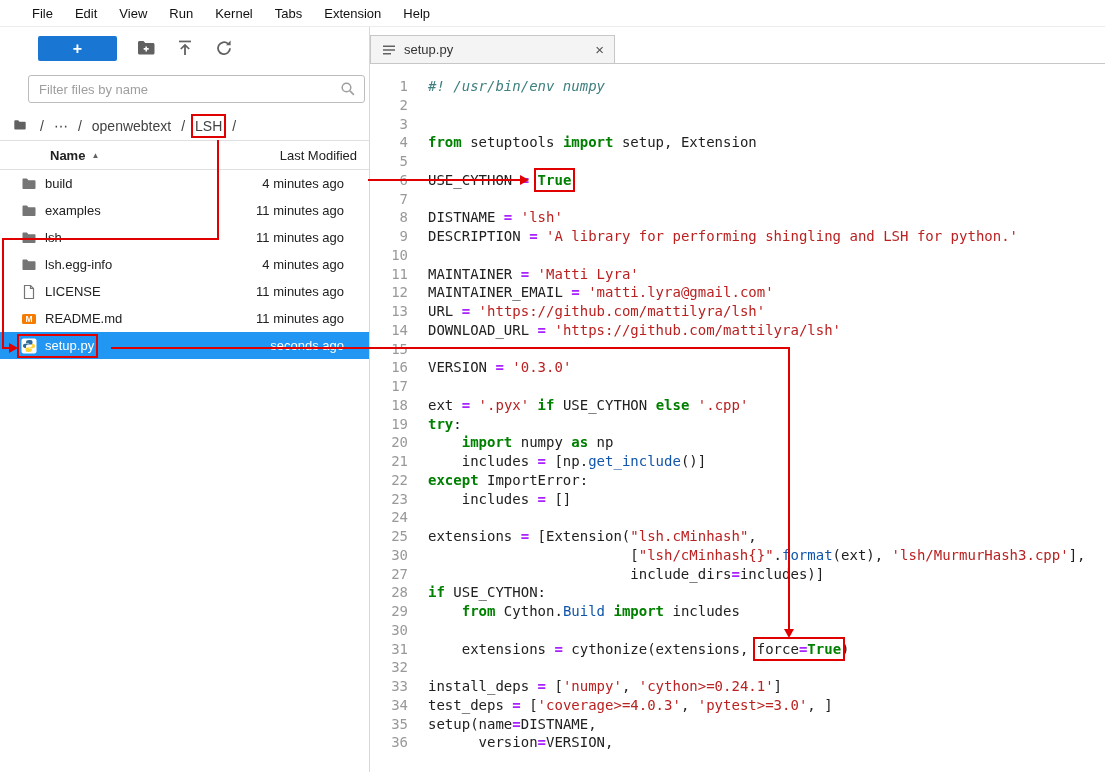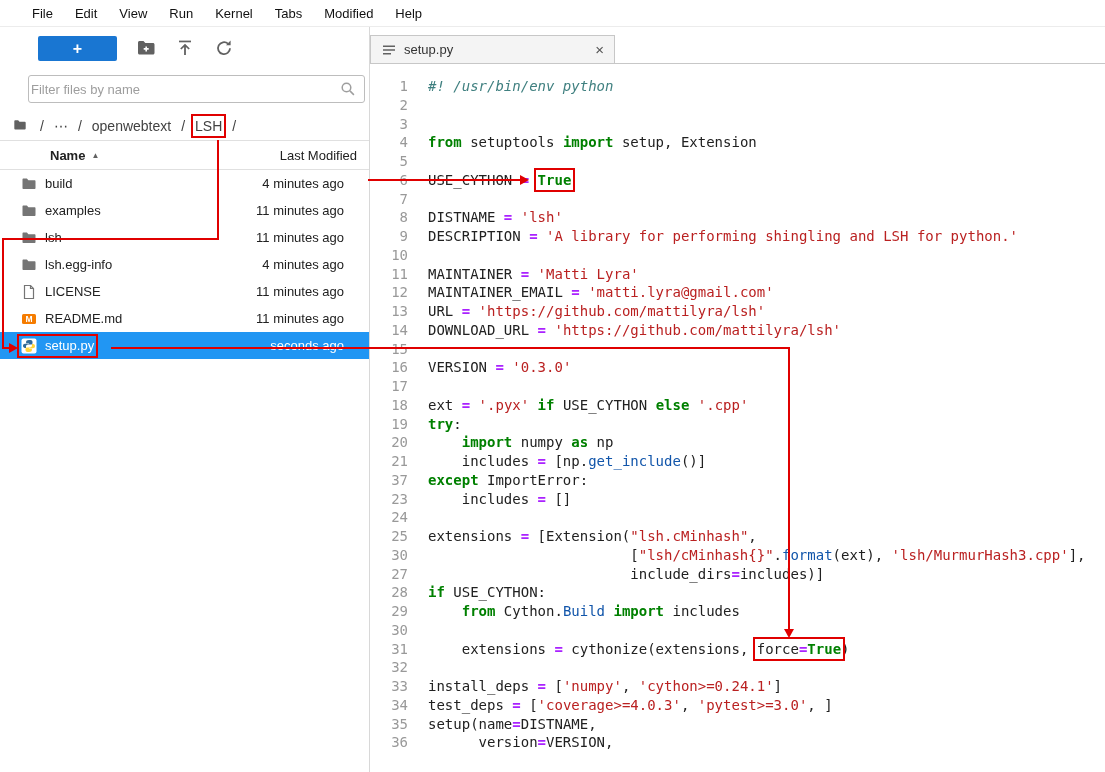--- a/index.html
+++ b/index.html
@@ -17,21 +17,21 @@
 
   
   .fb{ width:370px; flex:none; border-right:1px solid #d8d8d8; background:#fff; }
   .fb-toolbar{ display:flex; align-items:center; height:26px; margin:8px 0 0 38px; }
   .new-btn{ width:79px; height:25px; background:#1976d2; color:#fff; border:none;
             border-radius:2px; font-size:16px; font-weight:bold; line-height:23px; text-align:center; }
   .tool-icon{ margin-left:19px; width:20px; height:20px; display:inline-flex; }
 
   .fb-filter{ margin:14px 4px 0 28px; position:relative; }
   .fb-filter input{ width:100%; height:28px; border:1px solid #bdbdbd; border-radius:3px;
-                    padding:0 32px 0 2px; font-size:13px; color:#333;
+                    padding:0 32px 0 10px; font-size:13px; color:#333;
                     font-family:"Liberation Sans", sans-serif; outline:none;}
   .fb-filter input::placeholder{ color:#9e9e9e; }
   .fb-filter .search-ic{ position:absolute; right:9px; top:6px; width:16px; height:16px; }
 
   .fb-crumbs{ display:flex; align-items:center; gap:10px; height:30px; margin-top:8px;
               padding-left:12px; font-size:14px; color:#424242; border-bottom:1px solid #e0e0e0;}
   .crumb{ cursor:default; }
 
   .fb-header{ display:flex; align-items:center; height:29px; padding:0 12px 0 21px;
               font-size:13px; border-bottom:1px solid #e0e0e0; }
@@ -75,21 +75,21 @@
 
 <div class="app">
 
   <div class="menubar">
       <span class="menu-item">File</span>
       <span class="menu-item">Edit</span>
       <span class="menu-item">View</span>
       <span class="menu-item">Run</span>
       <span class="menu-item">Kernel</span>
       <span class="menu-item">Tabs</span>
-      <span class="menu-item">Modified</span>
+      <span class="menu-item">Extension</span>
       <span class="menu-item">Help</span>
     </div>
 
   <div class="layout">
 
     <div class="fb">
 
       <div class="fb-toolbar">
         <button class="new-btn">+</button>
         <span class="tool-icon">
@@ -239,42 +239,42 @@
                   <path d="M2 4.2h12M2 8h12M2 11.8h8"></path>
                 </g>
               </svg>
           </span>
           <span>setup.py</span>
           <span class="close">×</span>
         </div>
       </div>
       <div class="code-area">
         <div>
-            <div class="cm-line"><span class="gutter">1</span><span class="code-text"><span class="tok-com">#! /usr/bin/env python</span></span></div>
+            <div class="cm-line"><span class="gutter">1</span><span class="code-text"><span class="tok-com">#! /usr/bin/env numpy</span></span></div>
             <div class="cm-line"><span class="gutter">2</span></div>
             <div class="cm-line"><span class="gutter">3</span><span class="code-text"></span></div>
             <div class="cm-line"><span class="gutter">4</span><span class="code-text"><span class="tok-kw">from</span><span class="tok-pl"> setuptools </span><span class="tok-kw">import</span><span class="tok-pl"> setup, Extension</span></span></div>
             <div class="cm-line"><span class="gutter">5</span><span class="code-text"></span></div>
             <div class="cm-line"><span class="gutter">6</span><span class="code-text"><span class="tok-pl">USE_CYTHON </span><span class="tok-op">=</span><span class="tok-pl"> </span><span class="red-box" style="outline-color: rgb(224, 0, 0);"><span class="tok-kw">True</span></span></span></div>
             <div class="cm-line"><span class="gutter">7</span><span class="code-text"></span></div>
             <div class="cm-line"><span class="gutter">8</span><span class="code-text"><span class="tok-pl">DISTNAME </span><span class="tok-op">=</span><span class="tok-pl"> </span><span class="tok-str">'lsh'</span></span></div>
             <div class="cm-line"><span class="gutter">9</span><span class="code-text"><span class="tok-pl">DESCRIPTION </span><span class="tok-op">=</span><span class="tok-pl"> </span><span class="tok-str">'A library for performing shingling and LSH for python.'</span></span></div>
             <div class="cm-line"><span class="gutter">10</span><span class="code-text"></span></div>
             <div class="cm-line"><span class="gutter">11</span><span class="code-text"><span class="tok-pl">MAINTAINER </span><span class="tok-op">=</span><span class="tok-pl"> </span><span class="tok-str">'Matti Lyra'</span></span></div>
             <div class="cm-line"><span class="gutter">12</span><span class="code-text"><span class="tok-pl">MAINTAINER_EMAIL </span><span class="tok-op">=</span><span class="tok-pl"> </span><span class="tok-str">'matti.lyra@gmail.com'</span></span></div>
             <div class="cm-line"><span class="gutter">13</span><span class="code-text"><span class="tok-pl">URL </span><span class="tok-op">=</span><span class="tok-pl"> </span><span class="tok-str">'https://github.com/mattilyra/lsh'</span></span></div>
             <div class="cm-line"><span class="gutter">14</span><span class="code-text"><span class="tok-pl">DOWNLOAD_URL </span><span class="tok-op">=</span><span class="tok-pl"> </span><span class="tok-str">'https://github.com/mattilyra/lsh'</span></span></div>
             <div class="cm-line"><span class="gutter">15</span><span class="code-text"></span></div>
             <div class="cm-line"><span class="gutter">16</span><span class="code-text"><span class="tok-pl">VERSION </span><span class="tok-op">=</span><span class="tok-pl"> </span><span class="tok-str">'0.3.0'</span></span></div>
             <div class="cm-line"><span class="gutter">17</span><span class="code-text"></span></div>
             <div class="cm-line"><span class="gutter">18</span><span class="code-text"><span class="tok-pl">ext </span><span class="tok-op">=</span><span class="tok-pl"> </span><span class="tok-str">'.pyx'</span><span class="tok-pl"> </span><span class="tok-kw">if</span><span class="tok-pl"> USE_CYTHON </span><span class="tok-kw">else</span><span class="tok-pl"> </span><span class="tok-str">'.cpp'</span></span></div>
             <div class="cm-line"><span class="gutter">19</span><span class="code-text"><span class="tok-kw">try</span><span class="tok-pl">:</span></span></div>
             <div class="cm-line"><span class="gutter">20</span><span class="code-text"><span class="tok-pl">    </span><span class="tok-kw">import</span><span class="tok-pl"> numpy </span><span class="tok-kw">as</span><span class="tok-pl"> np</span></span></div>
             <div class="cm-line"><span class="gutter">21</span><span class="code-text"><span class="tok-pl">    includes </span><span class="tok-op">=</span><span class="tok-pl"> [np.</span><span class="tok-prop">get_include</span><span class="tok-pl">()]</span></span></div>
-            <div class="cm-line"><span class="gutter">37</span><span class="code-text"><span class="tok-kw">except</span><span class="tok-pl"> ImportError:</span></span></div>
+            <div class="cm-line"><span class="gutter">22</span><span class="code-text"><span class="tok-kw">except</span><span class="tok-pl"> ImportError:</span></span></div>
             <div class="cm-line"><span class="gutter">23</span><span class="code-text"><span class="tok-pl">    includes </span><span class="tok-op">=</span><span class="tok-pl"> []</span></span></div>
             <div class="cm-line"><span class="gutter">24</span><span class="code-text"></span></div>
             <div class="cm-line"><span class="gutter">25</span><span class="code-text"><span class="tok-pl">extensions </span><span class="tok-op">=</span><span class="tok-pl"> [Extension(</span><span class="tok-str">"lsh.cMinhash"</span><span class="tok-pl">,</span></span></div>
             <div class="cm-line"><span class="gutter">30</span><span class="code-text"><span class="tok-pl">                        [</span><span class="tok-str">"lsh/cMinhash{}"</span><span class="tok-pl">.</span><span class="tok-prop">format</span><span class="tok-pl">(ext), </span><span class="tok-str">'lsh/MurmurHash3.cpp'</span><span class="tok-pl">],</span></span></div>
             <div class="cm-line"><span class="gutter">27</span><span class="code-text"><span class="tok-pl">                        include_dirs</span><span class="tok-op">=</span><span class="tok-pl">includes)]</span></span></div>
             <div class="cm-line"><span class="gutter">28</span><span class="code-text"><span class="tok-kw">if</span><span class="tok-pl"> USE_CYTHON:</span></span></div>
             <div class="cm-line"><span class="gutter">29</span><span class="code-text"><span class="tok-pl">    </span><span class="tok-kw">from</span><span class="tok-pl"> Cython.</span><span class="tok-prop">Build</span><span class="tok-pl"> </span><span class="tok-kw">import</span><span class="tok-pl"> includes</span></span></div>
             <div class="cm-line"><span class="gutter">30</span><span class="code-text"></span></div>
             <div class="cm-line"><span class="gutter">31</span><span class="code-text"><span class="tok-pl">    extensions </span><span class="tok-op">=</span><span class="tok-pl"> cythonize(extensions, </span><span class="red-box" style="outline-color: rgb(224, 0, 0);"><span class="tok-pl">force</span><span class="tok-op">=</span><span class="tok-kw">True</span></span><span class="tok-pl">)</span></span></div>
             <div class="cm-line"><span class="gutter">32</span><span class="code-text"></span></div>

